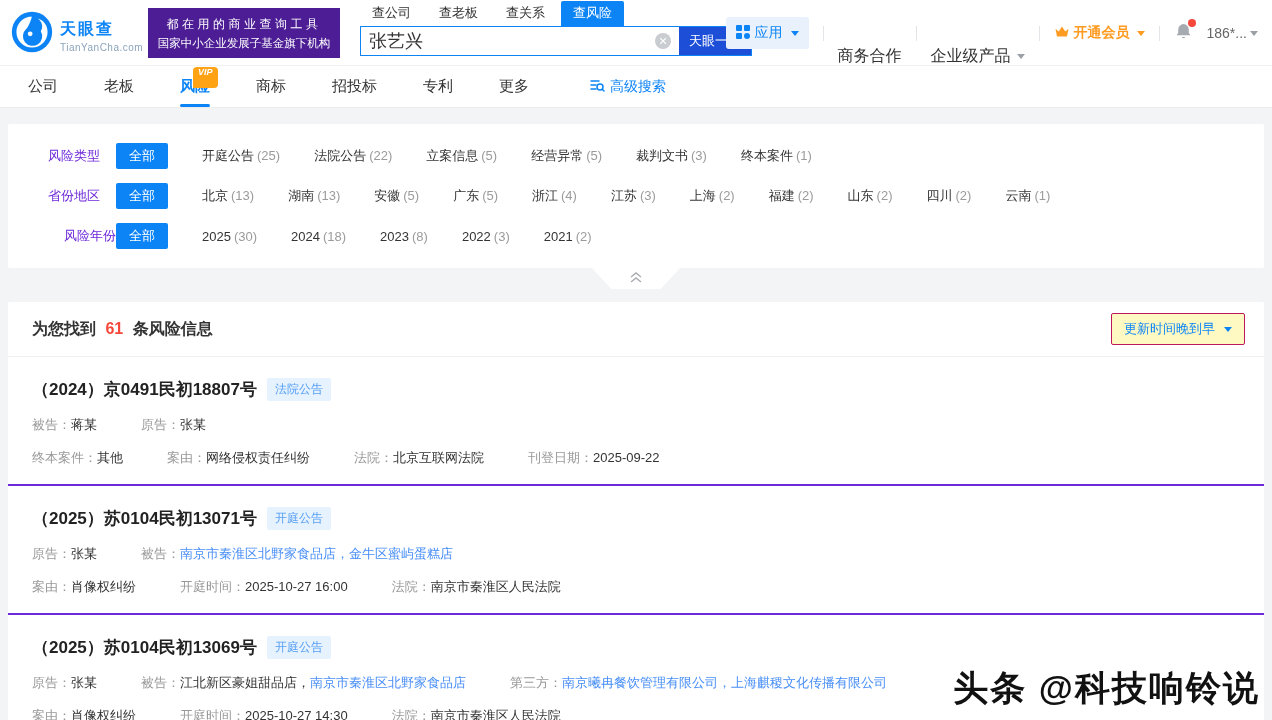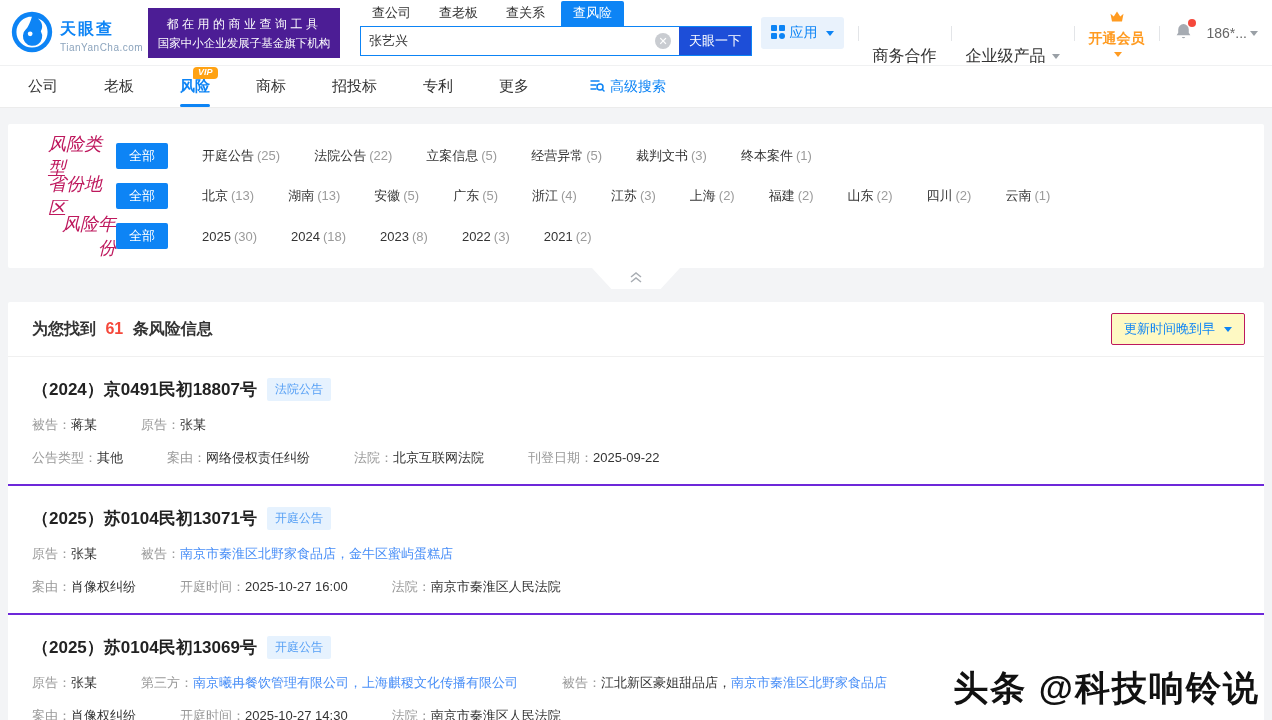--- a/index.html
+++ b/index.html
@@ -19,59 +19,59 @@
   .promo { position:absolute; left:148px; top:8px; width:192px; height:50px; background:#4c1d95; color:#fff;
            display:flex; flex-direction:column; justify-content:center; padding:4px 8px;align-items:center; }
   .promo .l1 { font-size:12px; letter-spacing:3.5px; white-space:nowrap; }
   .promo .l2 { font-size:11.5px; margin-top:3px; white-space:nowrap; }
 
   .search-block { position:absolute; left:360px; top:4px; width:392px; }
   .search-tabs { display:flex; gap:4px; height:22px; align-items:flex-end; }
   .search-tab { font-size:13px; color:#333; padding:3px 12px 4px; cursor:pointer; }
   .search-tab.active { background:#0d84f5; color:#fff; border-radius:2px 2px 0 0; }
   .search-box { display:flex; height:30px; border:1px solid #0d84f5; }
-  .search-box input { flex:1; border:none; outline:none; font-size:13px; padding:0 8px; color:#333;
+  .search-box input { flex:1; border:none; outline:none; font-size:18px; padding:0 8px; color:#333;
                       font-family:inherit; }
   .clear-btn { width:16px; height:16px; border-radius:50%; background:#c9ccd1; color:#fff; font-size:11px;
                line-height:16px; text-align:center; align-self:center; margin-right:8px; cursor:pointer; }
   .search-go { width:72px; background:#1d4ed8; color:#fff; border:none; font-size:13px; cursor:pointer;
                font-family:inherit; }
 
   .top-nav { position:absolute; right:14px; top:0; height:66px; display:flex; align-items:center; gap:14px; }
   .nav-sep { width:1px; height:15px; background:#e3e5e8; }
   .apps-btn { display:flex; align-items:center; gap:5px; background:#e9f2fc; color:#0d84f5;
               padding:7px 10px; border-radius:3px; font-size:14px; cursor:pointer; }
   .nav-item { font-size:16px; color:#333; cursor:pointer; display:flex; align-items:center; gap:3px; white-space:nowrap;margin-top:47px; }
-  .vip-link { color:#ff9b21; font-weight:bold; display:flex; align-items:center; gap:4px; font-size:14px; cursor:pointer;flex-direction:column; }
+  .vip-link { color:#ff9b21; font-weight:bold; display:flex; align-items:center; gap:4px; font-size:14px; cursor:pointer; }
   .caret { display:inline-block; width:0; height:0; border-left:4px solid transparent; border-right:4px solid transparent;
            border-top:5px solid #9aa0a6; margin-left:3px; }
   .caret.blue { border-top-color:#0d84f5; }
   .caret.orange { border-top-color:#ff9b21; }
   .bell-wrap { position:relative; cursor:pointer; display:flex; }
   .bell-dot { position:absolute; top:-3px; right:-3px; width:8px; height:8px; border-radius:50%; background:#f5483b; }
   .account { font-size:14px; color:#666; cursor:pointer; display:flex; align-items:center; }
 
   
   .tabbar { height:42px; background:#fff; border-bottom:1px solid #ececec; display:flex; align-items:stretch;
             padding-left:16px; position:relative; }
   .main-tab { position:relative; font-size:15px; color:#333; display:flex; align-items:center; padding:0 12px;
               margin-right:22px; cursor:pointer; }
   .main-tab.active { color:#0d84f5; font-weight:bold; }
   .main-tab.active::after { content:""; position:absolute; left:50%; transform:translateX(-50%); bottom:0;
               width:30px; height:3px; background:#0d84f5; border-radius:2px; }
   .vip-chip { position:absolute; top:1px; left:50%; margin-left:-2px; background:#ffa213; color:#fff; font-size:9px;
-              font-weight:bold; font-style:italic; padding:1px 5px 2px; border-radius:4px 4px 4px 1px; line-height:1; }
+              font-weight:bold; font-style:italic; padding:1px 5px 11px; border-radius:4px 4px 4px 1px; line-height:1; }
   .adv-search { display:flex; align-items:center; gap:5px; color:#0d84f5; font-size:14px; cursor:pointer; margin-left:26px; }
 
   
   .content { padding:0 8px; }
   .filter-panel { position:relative; margin-top:16px; background:#fff; border-radius:2px; padding:18px 0 18px 40px; }
   .filter-row { display:flex; align-items:center; height:28px; margin-bottom:12px; }
   .filter-row:last-child { margin-bottom:0;text-align:right; }
-  .filter-label { width:68px; flex:none; font-size:18px; color:#be185d;font-style:italic; }
+  .filter-label { width:68px; flex:none; font-size:13px; color:#6d28d9; }
   .filter-chip { background:#0d84f5; color:#fff; font-size:13px; padding:4px 13px; border-radius:2px; cursor:pointer; margin-right:34px; }
   .filter-option { font-size:13px; color:#333; margin-right:34px; cursor:pointer; white-space:nowrap; }
   .filter-option .cnt { color:#9b9b9b; margin-left:3px; }
   .collapse-tab { position:absolute; left:50%; bottom:-21px; transform:translateX(-50%); width:88px; height:21px;
                   background:#fff; clip-path:polygon(0 0,100% 0,78% 100%,22% 100%); display:flex; align-items:center;
                   justify-content:center; cursor:pointer; }
 
   .results-panel { margin-top:34px; background:#fff; border-radius:2px; min-height:420px; }
   .results-header { display:flex; align-items:center; justify-content:space-between; padding:11px 19px 11px 24px;
                     border-bottom:1px solid #f0f0f0; }
@@ -288,21 +288,21 @@
           <div class="card">
             <div class="card-title-row">
               <span class="card-title">（2024）京0491民初18807号</span>
               <span class="card-badge">法院公告</span>
             </div>
             <div class="card-row">
               <span class="pair"><span class="p-label">被告：</span><span class="p-val">蒋某</span></span>
               <span class="pair"><span class="p-label">原告：</span><span class="p-val">张某</span></span>
             </div>
             <div class="card-row">
-              <span class="pair"><span class="p-label">公告类型：</span><span class="p-val">其他</span></span>
+              <span class="pair"><span class="p-label">终本案件：</span><span class="p-val">其他</span></span>
               <span class="pair"><span class="p-label">案由：</span><span class="p-val">网络侵权责任纠纷</span></span>
               <span class="pair"><span class="p-label">法院：</span><span class="p-val">北京互联网法院</span></span>
               <span class="pair"><span class="p-label">刊登日期：</span><span class="p-val">2025-09-22</span></span>
             </div>
           </div>
           <div class="card">
             <div class="card-title-row">
               <span class="card-title">（2025）苏0104民初13071号</span>
               <span class="card-badge">开庭公告</span>
             </div>
@@ -316,22 +316,22 @@
               <span class="pair"><span class="p-label">法院：</span><span class="p-val">南京市秦淮区人民法院</span></span>
             </div>
           </div>
           <div class="card">
             <div class="card-title-row">
               <span class="card-title">（2025）苏0104民初13069号</span>
               <span class="card-badge">开庭公告</span>
             </div>
             <div class="card-row">
               <span class="pair"><span class="p-label">原告：</span><span class="p-val">张某</span></span>
+              <span class="pair"><span class="p-label">被告：</span><span class="p-val">江北新区豪姐甜品店，</span><span class="p-link">南京市秦淮区北野家食品店</span></span>
               <span class="pair"><span class="p-label">第三方：</span><span class="p-link">南京曦冉餐饮管理有限公司，上海麒稷文化传播有限公司</span></span>
-              <span class="pair"><span class="p-label">被告：</span><span class="p-val">江北新区豪姐甜品店，</span><span class="p-link">南京市秦淮区北野家食品店</span></span>
             </div>
             <div class="card-row">
               <span class="pair"><span class="p-label">案由：</span><span class="p-val">肖像权纠纷</span></span>
               <span class="pair"><span class="p-label">开庭时间：</span><span class="p-val">2025-10-27 14:30</span></span>
               <span class="pair"><span class="p-label">法院：</span><span class="p-val">南京市秦淮区人民法院</span></span>
             </div>
           </div>
         </div>
     </div>
   </div>

